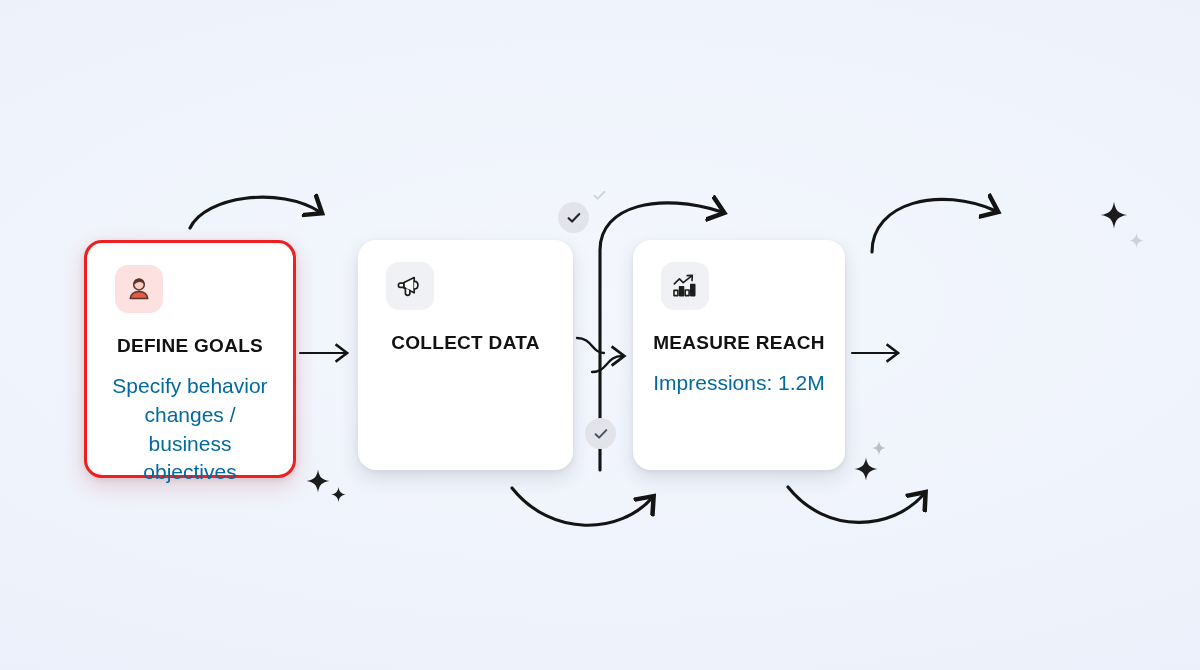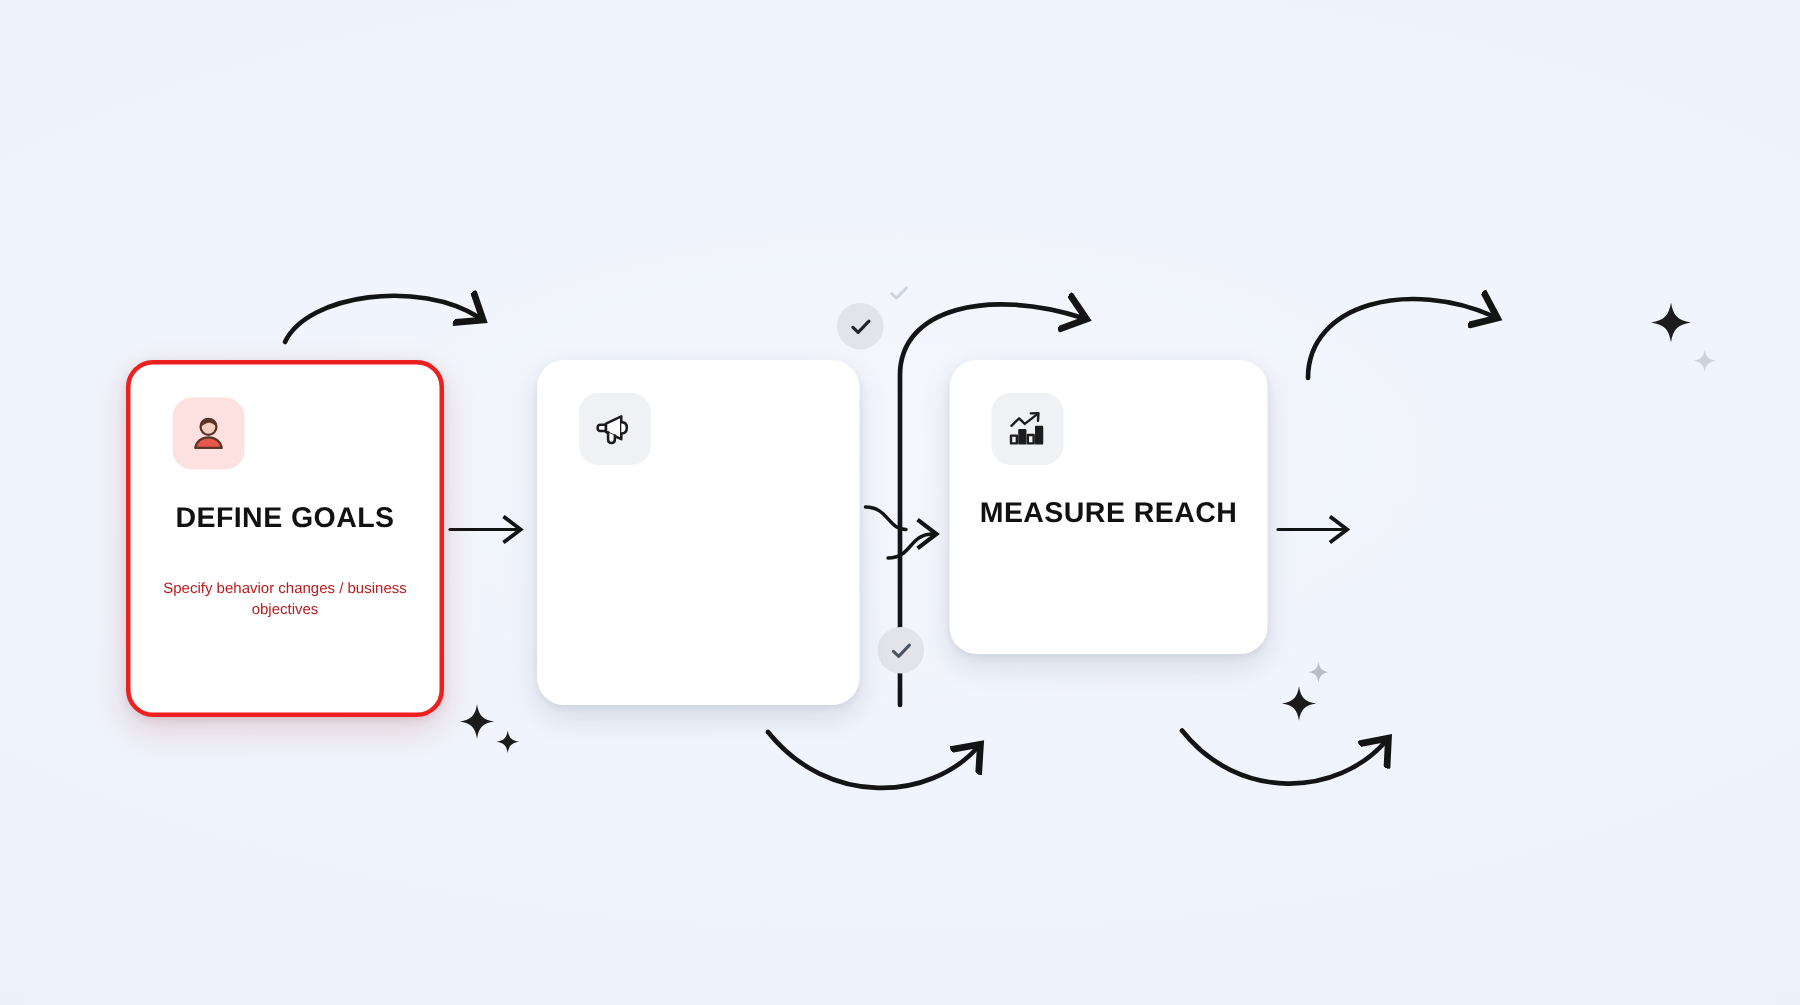--- a/index.html
+++ b/index.html
@@ -66,31 +66,31 @@
     margin-top: 20px;
     font-size: 19px;
     font-weight: bold;
     color: #121212;
     letter-spacing: 0.3px;
     text-align: center;
     line-height: 1.32;
     width: 100%;
   }
   .card-desc {
-    margin-top: 28px;
-    font-size: 10px;
-    color: #b91c1c;
+    margin-top: 14px;
+    font-size: 21px;
+    color: #0369a1;
     text-align: center;
     line-height: 1.37;
     width: 100%;
   }
   
   #card-0 { left: 84px;  top: 240px; width: 212px; height: 238px; }
   #card-1 { left: 358px; top: 240px; width: 215px; height: 230px; }
-  #card-2 { left: 633px; top: 240px; width: 212px; height: 196px; }
+  #card-2 { left: 633px; top: 240px; width: 212px; height: 230px; }
   #card-3 { left: 906px; top: 240px; width: 215px; height: 230px; }
 
   
   .check-badge {
     position: absolute;
     width: 31px;
     height: 31px;
     border-radius: 50%;
     background: #e2e4e9;
     display: flex;
@@ -213,32 +213,34 @@
         <g fill="none" stroke="#1d1d1d" stroke-width="1.7" stroke-linejoin="round" stroke-linecap="round">
           <path d="M5.2,12.1 C4.0,12.1 3.4,13.0 3.4,14.2 C3.4,15.4 4.0,16.3 5.2,16.3
                    L9.0,16.3 L9.0,12.1 Z" fill="#ffffff"></path>
           <path d="M9.0,11.4 L19.2,6.6 L19.2,21.8 L9.0,17.0 Z" fill="#ffffff"></path>
           <path d="M19.2,10.4 C21.6,10.4 22.9,12.0 22.9,14.2 C22.9,16.4 21.6,18.0 19.2,18.0" fill="#ffffff"></path>
           <path d="M10.4,17.2 L10.4,22.0 C10.4,23.4 11.4,24.3 12.7,24.3
                    C14.0,24.3 14.9,23.4 14.9,22.0 L14.9,19.4" fill="#ffffff"></path>
         </g>
       </svg>
     </div>
+    <div class="card-title">COLLECT DATA</div>
   </div>
 
   <div id="card-2" class="card">
     <div class="icon-badge">
       <svg width="30" height="30" viewBox="0 0 30 30">
         <g stroke="#1d1d1d" stroke-width="1.6" stroke-linejoin="round" stroke-linecap="round">
           <path d="M4.3,12.9 L9.4,7.9 L13.2,11.6 L21.8,4.9" fill="none"></path>
           <path d="M17.2,4.6 L22.3,4.4 L22.0,9.6" fill="none"></path>
           <rect x="4.0" y="19.4" width="3.9" height="5.2" fill="none"></rect>
           <rect x="9.6" y="15.8" width="3.9" height="8.8" fill="#1d1d1d"></rect>
           <rect x="15.2" y="19.0" width="3.9" height="5.6" fill="none"></rect>
           <rect x="20.8" y="13.6" width="3.9" height="11.0" fill="#1d1d1d"></rect>
         </g>
       </svg>
     </div>
     <div class="card-title">MEASURE REACH</div>
+    <div class="card-desc">Impressions: 1.2M</div>
   </div>
 
 
 </div>
 
 </body></html>

